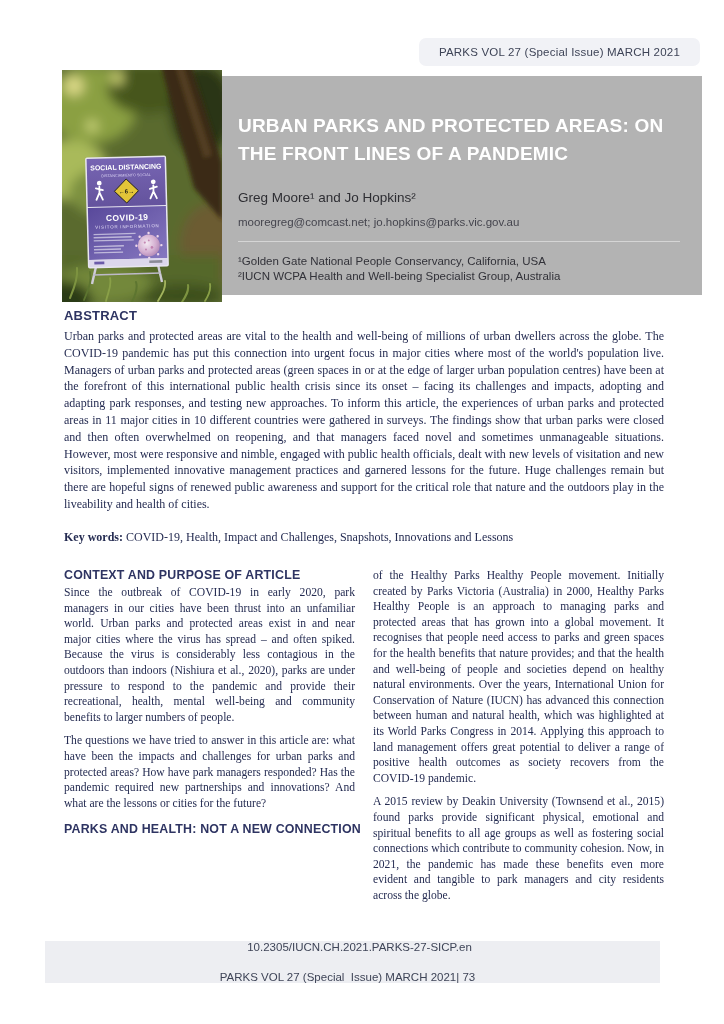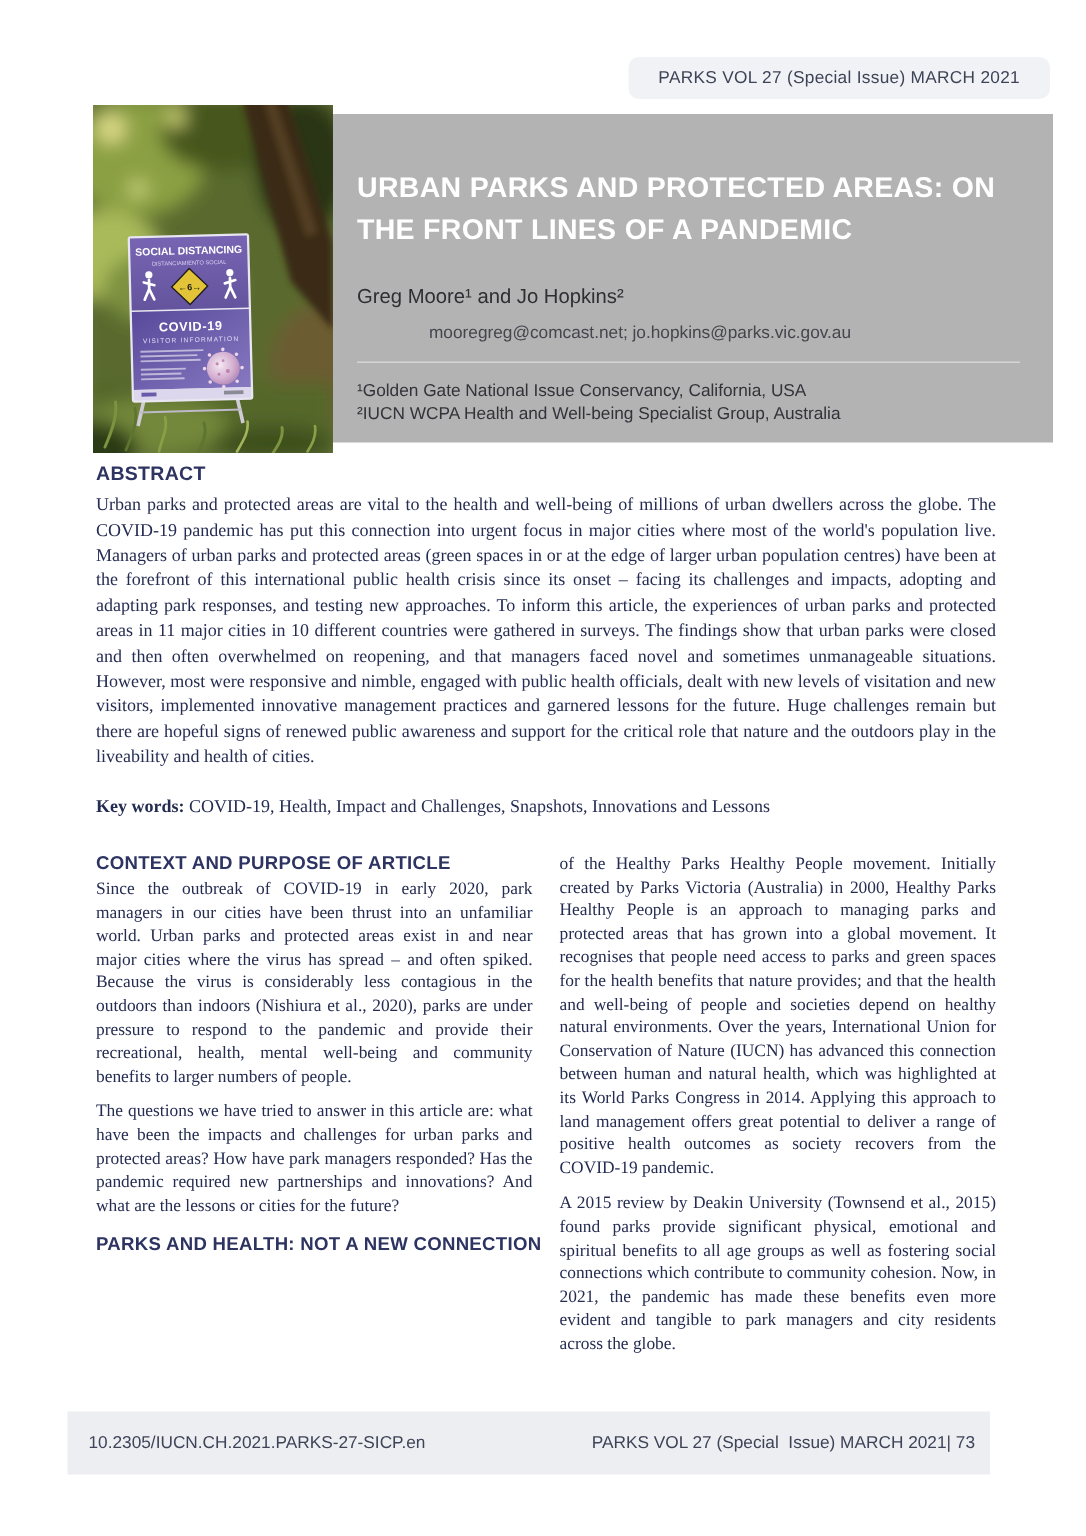--- a/index.html
+++ b/index.html
@@ -20,21 +20,21 @@
     position:absolute; top:76px; left:62px; width:640px; height:219px;
     background:#b3b3b3;
   }
   .photo {
     position:absolute; left:0; top:-6px; width:160px; height:232px; overflow:hidden;
   }
   .photo svg { display:block; }
   .header-text { margin-left:176px; padding:36px 22px 0 0; }
   .title { color:#ffffff; font-weight:bold; font-size:19px; line-height:28px; letter-spacing:0.2px; }
   .authors { margin-top:22px; font-size:13.5px; color:#2e2e33; }
-  .emails  { margin-top:11px; font-size:11.5px; color:#45454e;margin-left:48px; }
+  .emails  { margin-top:11px; font-size:11.5px; color:#45454e; }
   .header-rule { margin-top:13px; height:1px; background:rgba(255,255,255,0.45); }
   .affils { margin-top:12px; font-size:11.5px; line-height:15px; color:#323239; }
 
   
   .abstract-block { position:absolute; top:308px; left:64px; width:600px; }
   h2.sec {
     margin:0 0 5px 0; font-size:13px; font-weight:bold; color:#2e3462;
     letter-spacing:0.2px; white-space:nowrap;
   }
   .serif { font-family:"Liberation Serif", serif; color:#252c52; }
@@ -47,21 +47,21 @@
              display:flex; gap:18px; overflow:hidden; }
   .col { flex:1; min-width:0; }
   .col h2.sec { font-size:12.4px; margin:0 0 3px 0; }
   .col h2.sec.second { margin-top:11px; }
   .col p { margin:0 0 8px 0; font-size:11.6px; line-height:15.6px; text-align:justify; }
 
   
   .footer {
     position:absolute; top:941px; left:45px; width:615px; height:42px;
     background:#edeef2; display:flex; align-items:center; justify-content:space-between;
-    font-size:11.5px; color:#3e4457;
+    font-size:11.5px; color:#3e4457;flex-direction:column;
   }
   .footer .doi { padding-left:14px; }
   .footer .issue { padding-right:10px; white-space:pre; }
 </style>
 </head>
 <body>
 
 <div class="page">
 
   <div class="badge">PARKS VOL 27 (Special Issue) MARCH 2021</div>
@@ -192,21 +192,21 @@
 
     <div class="header-text">
       <div class="title">
         <div>URBAN PARKS AND PROTECTED AREAS: ON</div>
         <div>THE FRONT LINES OF A PANDEMIC</div>
       </div>
       <div class="authors">Greg Moore¹ and Jo Hopkins²</div>
       <div class="emails">mooregreg@comcast.net; jo.hopkins@parks.vic.gov.au</div>
       <div class="header-rule"></div>
       <div class="affils">
-        <div>¹Golden Gate National Issue Conservancy, California, USA</div>
+        <div>¹Golden Gate National People Conservancy, California, USA</div>
         <div>²IUCN WCPA Health and Well-being Specialist Group, Australia</div>
       </div>
     </div>
   </div>
 
   <div class="abstract-block">
     <h2 class="sec">ABSTRACT</h2>
     <p class="serif abstract-text">Urban parks and protected areas are vital to the health and well-being of millions of urban dwellers across the globe. The COVID-19 pandemic has put this connection into urgent focus in major cities where most of the world's population live. Managers of urban parks and protected areas (green spaces in or at the edge of larger urban population centres) have been at the forefront of this international public health crisis since its onset – facing its challenges and impacts, adopting and adapting park responses, and testing new approaches. To inform this article, the experiences of urban parks and protected areas in 11 major cities in 10 different countries were gathered in surveys. The findings show that urban parks were closed and then often overwhelmed on reopening, and that managers faced novel and sometimes unmanageable situations. However, most were responsive and nimble, engaged with public health officials, dealt with new levels of visitation and new visitors, implemented innovative management practices and garnered lessons for the future. Huge challenges remain but there are hopeful signs of renewed public awareness and support for the critical role that nature and the outdoors play in the liveability and health of cities.</p>
     <p class="serif keywords">
       <span class="kw-label">Key words:</span>

